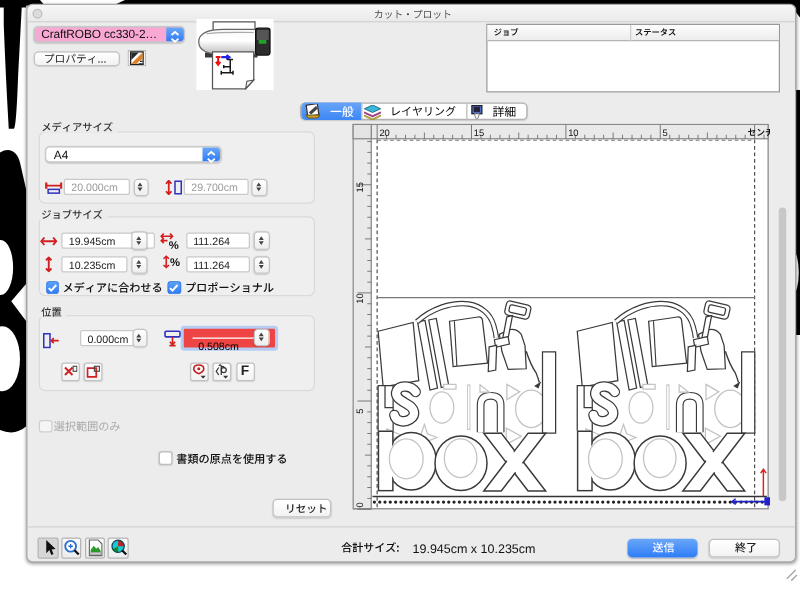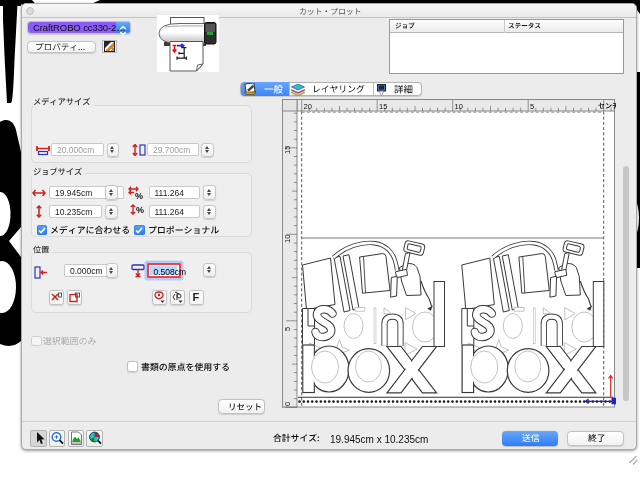--- a/index.html
+++ b/index.html
@@ -37,21 +37,21 @@
  border-radius:5px;box-shadow:0 1px 3px rgba(0,0,0,.4);border:1px solid #a9a9a9">
 <div class="abs" style="left:0;top:0;width:614px;height:13.5px;
  background:linear-gradient(#f7f7f7,#eaeaea);border-bottom:1px solid #c4c4c4;border-radius:5px 5px 0 0"></div>
 <div class="abs" style="left:3.5px;top:3px;width:8px;height:8px;border-radius:50%;
  background:#dcdcdc;border:1px solid #bdbdbd"></div>
 <div style="position:absolute;left:275.5px;top:3.2px">
       <svg width="64" height="9" viewBox="-1 -7.3 64 9" style="display:block">
         <path d="M4.0 -6.2Q4.0 -6.1 4.0 -5.9Q4.0 -5.7 4.0 -5.6Q3.9 -4.4 3.8 -3.5Q3.6 -2.6 3.3 -1.9Q2.9 -1.2 2.5 -0.7Q2.0 -0.2 1.4 0.2L0.9 -0.3Q1.1 -0.4 1.3 -0.5Q1.5 -0.7 1.7 -0.8Q2.0 -1.2 2.3 -1.6Q2.6 -2.0 2.9 -2.6Q3.1 -3.2 3.2 -3.9Q3.3 -4.6 3.3 -5.6Q3.3 -5.7 3.3 -5.8Q3.3 -5.9 3.3 -6.0Q3.3 -6.1 3.3 -6.2ZM6.8 -4.6Q6.7 -4.5 6.7 -4.4Q6.7 -4.3 6.7 -4.2Q6.7 -4.0 6.7 -3.6Q6.7 -3.2 6.6 -2.7Q6.6 -2.3 6.5 -1.8Q6.5 -1.4 6.4 -1.0Q6.3 -0.6 6.2 -0.4Q6.1 -0.1 5.9 -0.0Q5.7 0.1 5.4 0.1Q5.1 0.1 4.8 0.1Q4.4 0.1 4.1 0.1L4.0 -0.6Q4.4 -0.6 4.7 -0.5Q5.0 -0.5 5.2 -0.5Q5.4 -0.5 5.5 -0.6Q5.6 -0.6 5.7 -0.8Q5.8 -1.0 5.8 -1.3Q5.9 -1.6 5.9 -2.0Q6.0 -2.4 6.0 -2.8Q6.1 -3.2 6.1 -3.5Q6.1 -3.9 6.1 -4.2H1.9Q1.7 -4.2 1.4 -4.2Q1.2 -4.2 1.0 -4.1V-4.8Q1.2 -4.8 1.4 -4.8Q1.7 -4.8 1.9 -4.8H5.8Q6.0 -4.8 6.1 -4.8Q6.2 -4.8 6.3 -4.8Z M11.6 -4.5Q11.7 -4.4 11.8 -4.2Q11.8 -4.0 11.9 -3.7Q12.0 -3.4 12.1 -3.2Q12.2 -3.0 12.2 -2.8L11.7 -2.6Q11.6 -2.8 11.5 -3.0Q11.5 -3.2 11.4 -3.5Q11.3 -3.8 11.2 -4.0Q11.1 -4.2 11.0 -4.4ZM14.5 -4.1Q14.4 -4.0 14.4 -3.9Q14.4 -3.8 14.4 -3.7Q14.2 -3.1 13.9 -2.4Q13.7 -1.8 13.2 -1.3Q12.7 -0.6 12.0 -0.1Q11.3 0.3 10.7 0.6L10.1 0.1Q10.6 -0.1 11.1 -0.3Q11.5 -0.6 12.0 -0.9Q12.4 -1.2 12.7 -1.6Q13.0 -2.0 13.2 -2.4Q13.4 -2.8 13.6 -3.3Q13.7 -3.8 13.8 -4.3ZM9.8 -4.2Q9.8 -4.0 9.9 -3.8Q10.0 -3.6 10.1 -3.3Q10.3 -3.0 10.3 -2.8Q10.4 -2.5 10.5 -2.4L9.9 -2.1Q9.9 -2.3 9.8 -2.6Q9.7 -2.8 9.6 -3.1Q9.5 -3.4 9.4 -3.6Q9.3 -3.8 9.2 -3.9Z M18.3 -0.7Q18.3 -0.8 18.3 -1.1Q18.3 -1.5 18.3 -1.9Q18.3 -2.4 18.3 -2.9Q18.3 -3.4 18.3 -3.9Q18.3 -4.4 18.3 -4.8Q18.3 -5.1 18.3 -5.3Q18.3 -5.5 18.2 -5.7Q18.2 -5.9 18.2 -6.1H19.0Q19.0 -5.9 18.9 -5.7Q18.9 -5.5 18.9 -5.3Q18.9 -5.0 18.9 -4.6Q18.9 -4.1 18.9 -3.6Q18.9 -3.2 18.9 -2.7Q18.9 -2.2 18.9 -1.8Q18.9 -1.4 18.9 -1.1Q18.9 -0.8 18.9 -0.7Q18.9 -0.6 18.9 -0.4Q18.9 -0.2 18.9 -0.1Q19.0 0.1 19.0 0.2H18.2Q18.2 0.0 18.2 -0.2Q18.3 -0.5 18.3 -0.7ZM18.8 -4.0Q19.2 -3.9 19.6 -3.8Q20.1 -3.6 20.6 -3.4Q21.1 -3.2 21.5 -3.1Q22.0 -2.9 22.3 -2.7L22.0 -2.0Q21.7 -2.2 21.3 -2.4Q20.8 -2.6 20.4 -2.8Q19.9 -3.0 19.5 -3.1Q19.1 -3.2 18.8 -3.3Z M27.3 -3.8Q27.6 -3.8 27.8 -3.7Q28.0 -3.6 28.1 -3.4Q28.2 -3.2 28.2 -3.0Q28.2 -2.8 28.1 -2.6Q28.0 -2.4 27.8 -2.3Q27.6 -2.2 27.3 -2.2Q27.1 -2.2 26.9 -2.3Q26.7 -2.4 26.6 -2.6Q26.5 -2.8 26.5 -3.0Q26.5 -3.2 26.6 -3.4Q26.7 -3.6 26.9 -3.7Q27.1 -3.8 27.3 -3.8Z M37.6 -5.7Q37.6 -5.5 37.7 -5.3Q37.9 -5.2 38.1 -5.2Q38.3 -5.2 38.5 -5.3Q38.6 -5.5 38.6 -5.7Q38.6 -5.9 38.5 -6.0Q38.3 -6.2 38.1 -6.2Q37.9 -6.2 37.7 -6.0Q37.6 -5.9 37.6 -5.7ZM37.2 -5.7Q37.2 -5.9 37.3 -6.1Q37.4 -6.3 37.6 -6.4Q37.8 -6.6 38.1 -6.6Q38.3 -6.6 38.5 -6.4Q38.7 -6.3 38.9 -6.1Q39.0 -5.9 39.0 -5.7Q39.0 -5.4 38.9 -5.2Q38.7 -5.0 38.5 -4.9Q38.3 -4.8 38.1 -4.8Q37.8 -4.8 37.6 -4.9Q37.4 -5.0 37.3 -5.2Q37.2 -5.4 37.2 -5.7ZM37.9 -5.1Q37.8 -5.1 37.8 -5.0Q37.8 -4.9 37.8 -4.7Q37.7 -4.4 37.6 -4.1Q37.5 -3.7 37.4 -3.3Q37.2 -2.9 37.0 -2.5Q36.8 -2.1 36.6 -1.8Q36.2 -1.4 35.8 -1.0Q35.3 -0.6 34.8 -0.3Q34.2 0.0 33.5 0.3L32.9 -0.3Q33.7 -0.5 34.3 -0.8Q34.8 -1.1 35.3 -1.4Q35.7 -1.8 36.0 -2.2Q36.3 -2.6 36.5 -3.0Q36.7 -3.5 36.9 -3.9Q37.0 -4.4 37.1 -4.8Q36.9 -4.8 36.6 -4.8Q36.3 -4.8 35.9 -4.8Q35.5 -4.8 35.0 -4.8Q34.6 -4.8 34.2 -4.8Q33.7 -4.8 33.4 -4.8Q33.1 -4.8 33.0 -4.8Q32.8 -4.8 32.6 -4.8Q32.4 -4.8 32.2 -4.8V-5.5Q32.3 -5.5 32.5 -5.4Q32.6 -5.4 32.7 -5.4Q32.9 -5.4 33.0 -5.4Q33.1 -5.4 33.4 -5.4Q33.6 -5.4 33.9 -5.4Q34.3 -5.4 34.7 -5.4Q35.0 -5.4 35.4 -5.4Q35.8 -5.4 36.1 -5.4Q36.4 -5.4 36.7 -5.4Q36.9 -5.4 37.0 -5.4Q37.1 -5.4 37.2 -5.4Q37.3 -5.4 37.4 -5.5Z M40.2 -5.4Q40.4 -5.4 40.6 -5.4Q40.7 -5.4 40.9 -5.4Q40.9 -5.4 41.2 -5.4Q41.5 -5.4 41.8 -5.4Q42.2 -5.4 42.6 -5.4Q43.0 -5.4 43.4 -5.4Q43.8 -5.4 44.2 -5.4Q44.5 -5.4 44.8 -5.4Q45.0 -5.4 45.1 -5.4Q45.2 -5.4 45.4 -5.4Q45.6 -5.4 45.8 -5.4Q45.8 -5.3 45.8 -5.1Q45.8 -4.9 45.8 -4.8Q45.8 -4.7 45.8 -4.5Q45.8 -4.3 45.8 -3.9Q45.8 -3.6 45.8 -3.2Q45.8 -2.8 45.8 -2.4Q45.8 -2.1 45.8 -1.7Q45.8 -1.4 45.8 -1.2Q45.8 -1.0 45.8 -0.9Q45.8 -0.8 45.8 -0.7Q45.8 -0.5 45.8 -0.4Q45.8 -0.2 45.8 -0.1Q45.8 0.0 45.8 0.1H45.1Q45.1 0.0 45.1 -0.1Q45.1 -0.3 45.1 -0.5Q45.1 -0.7 45.1 -0.8Q45.1 -0.9 45.1 -1.1Q45.1 -1.4 45.1 -1.7Q45.1 -2.1 45.1 -2.5Q45.1 -2.9 45.1 -3.3Q45.1 -3.7 45.1 -4.0Q45.1 -4.4 45.1 -4.6Q45.1 -4.8 45.1 -4.8H40.8Q40.8 -4.8 40.8 -4.6Q40.8 -4.4 40.8 -4.1Q40.8 -3.7 40.8 -3.3Q40.8 -2.9 40.8 -2.5Q40.8 -2.1 40.8 -1.7Q40.8 -1.4 40.8 -1.1Q40.8 -0.9 40.8 -0.8Q40.8 -0.7 40.8 -0.6Q40.8 -0.5 40.8 -0.3Q40.8 -0.2 40.8 -0.1Q40.8 0.0 40.8 0.1H40.1Q40.1 0.0 40.2 -0.1Q40.2 -0.2 40.2 -0.4Q40.2 -0.5 40.2 -0.7Q40.2 -0.8 40.2 -0.9Q40.2 -1.0 40.2 -1.2Q40.2 -1.4 40.2 -1.8Q40.2 -2.1 40.2 -2.5Q40.2 -2.9 40.2 -3.2Q40.2 -3.6 40.2 -4.0Q40.2 -4.3 40.2 -4.5Q40.2 -4.7 40.2 -4.8Q40.2 -4.9 40.2 -5.1Q40.2 -5.3 40.2 -5.4ZM45.4 -1.0V-0.4H40.5V-1.0Z M50.6 -4.5Q50.7 -4.4 50.8 -4.2Q50.8 -4.0 50.9 -3.7Q51.0 -3.4 51.1 -3.2Q51.2 -3.0 51.2 -2.8L50.7 -2.6Q50.6 -2.8 50.5 -3.0Q50.5 -3.2 50.4 -3.5Q50.3 -3.8 50.2 -4.0Q50.1 -4.2 50.0 -4.4ZM53.5 -4.1Q53.4 -4.0 53.4 -3.9Q53.4 -3.8 53.4 -3.7Q53.2 -3.1 52.9 -2.4Q52.7 -1.8 52.2 -1.3Q51.7 -0.6 51.0 -0.1Q50.3 0.3 49.7 0.6L49.1 0.1Q49.6 -0.1 50.1 -0.3Q50.5 -0.6 51.0 -0.9Q51.4 -1.2 51.7 -1.6Q52.0 -2.0 52.2 -2.4Q52.4 -2.8 52.6 -3.3Q52.7 -3.8 52.8 -4.3ZM48.8 -4.2Q48.8 -4.0 48.9 -3.8Q49.0 -3.6 49.1 -3.3Q49.3 -3.0 49.3 -2.8Q49.4 -2.5 49.5 -2.4L48.9 -2.1Q48.9 -2.3 48.8 -2.6Q48.7 -2.8 48.6 -3.1Q48.5 -3.4 48.4 -3.6Q48.3 -3.8 48.2 -3.9Z M57.3 -0.7Q57.3 -0.8 57.3 -1.1Q57.3 -1.5 57.3 -1.9Q57.3 -2.4 57.3 -2.9Q57.3 -3.4 57.3 -3.9Q57.3 -4.4 57.3 -4.8Q57.3 -5.1 57.3 -5.3Q57.3 -5.5 57.2 -5.7Q57.2 -5.9 57.2 -6.1H58.0Q58.0 -5.9 57.9 -5.7Q57.9 -5.5 57.9 -5.3Q57.9 -5.0 57.9 -4.6Q57.9 -4.1 57.9 -3.6Q57.9 -3.2 57.9 -2.7Q57.9 -2.2 57.9 -1.8Q57.9 -1.4 57.9 -1.1Q57.9 -0.8 57.9 -0.7Q57.9 -0.6 57.9 -0.4Q57.9 -0.2 57.9 -0.1Q58.0 0.1 58.0 0.2H57.2Q57.2 0.0 57.2 -0.2Q57.3 -0.5 57.3 -0.7ZM57.8 -4.0Q58.2 -3.9 58.6 -3.8Q59.1 -3.6 59.6 -3.4Q60.1 -3.2 60.5 -3.1Q61.0 -2.9 61.3 -2.7L61.0 -2.0Q60.7 -2.2 60.3 -2.4Q59.8 -2.6 59.4 -2.8Q58.9 -3.0 58.5 -3.1Q58.1 -3.2 57.8 -3.3Z" fill="#4a4a4a"></path>
       </svg>
     </div>
-<div class="abs" style="left:5px;top:16.5px;width:104px;height:13px;background:#8b5cf6;
+<div class="abs" style="left:5px;top:16.5px;width:121px;height:13px;background:#f9a8d4;
  border:1px solid #c6c6c6;border-radius:4px;box-shadow:0 0.5px 1px rgba(0,0,0,.15)">
 <div class="abs" style="right:0;top:0;width:14px;height:11px;border-radius:0 3px 3px 0;
  background:linear-gradient(#6aa7f8,#2f7cf6)">
 <svg width="14" height="11">
           <path d="M4.2,4 L7,1.6 L9.8,4 M4.2,7 L7,9.4 L9.8,7" stroke="#fff" stroke-width="1.4" fill="none"></path>
         </svg>
 </div>
 <div class="abs" style="left:5px;top:0.5px;font-size:9.5px;color:#111;letter-spacing:-0.1px">CraftROBO cc330-2…</div>
 </div>
 <div class="btn" style="left:5px;top:37px;width:69px;height:11.5px"></div>
@@ -153,20 +153,30 @@
 <div class="abs" style="left:9.5px;top:162.5px;background:#ececec;padding:0 3px 0 0.5px">
       <svg width="51" height="9" viewBox="-1 -7.6 51 9" style="display:block">
         <path d="M5.9 -6.2Q6.0 -6.0 6.2 -5.8Q6.3 -5.6 6.4 -5.4Q6.6 -5.1 6.7 -4.9L6.1 -4.7Q6.0 -4.9 5.9 -5.1Q5.8 -5.3 5.6 -5.6Q5.5 -5.8 5.4 -6.0ZM7.0 -6.6Q7.1 -6.4 7.3 -6.2Q7.4 -6.0 7.6 -5.8Q7.7 -5.5 7.8 -5.3L7.2 -5.1Q7.1 -5.3 7.0 -5.5Q6.9 -5.8 6.7 -6.0Q6.6 -6.2 6.5 -6.4ZM2.4 -6.3Q2.6 -6.2 2.8 -6.1Q3.1 -5.9 3.3 -5.7Q3.6 -5.6 3.8 -5.4Q4.1 -5.3 4.2 -5.2L3.7 -4.5Q3.6 -4.6 3.3 -4.7Q3.1 -4.9 2.9 -5.1Q2.6 -5.2 2.4 -5.4Q2.1 -5.5 1.9 -5.6ZM1.0 -0.5Q1.5 -0.6 2.0 -0.7Q2.4 -0.8 2.9 -1.0Q3.4 -1.2 3.8 -1.4Q4.5 -1.8 5.1 -2.3Q5.7 -2.8 6.1 -3.3Q6.6 -3.9 6.9 -4.5L7.4 -3.6Q6.9 -2.8 6.1 -2.0Q5.2 -1.2 4.2 -0.7Q3.8 -0.4 3.3 -0.2Q2.8 -0.0 2.4 0.1Q1.9 0.3 1.5 0.4ZM1.1 -4.5Q1.3 -4.4 1.6 -4.2Q1.8 -4.1 2.1 -3.9Q2.4 -3.7 2.6 -3.6Q2.8 -3.5 3.0 -3.4L2.5 -2.6Q2.3 -2.7 2.1 -2.9Q1.9 -3.0 1.6 -3.2Q1.4 -3.4 1.1 -3.5Q0.9 -3.7 0.7 -3.8Z M10.0 -4.6Q10.1 -4.6 10.3 -4.5Q10.4 -4.5 10.6 -4.5Q10.8 -4.5 10.9 -4.5Q11.1 -4.5 11.4 -4.5Q11.7 -4.5 12.1 -4.5Q12.4 -4.5 12.8 -4.5Q13.2 -4.5 13.5 -4.5Q13.8 -4.5 14.0 -4.5Q14.2 -4.5 14.4 -4.5Q14.5 -4.5 14.6 -4.5Q14.6 -4.5 14.6 -4.3Q14.6 -4.2 14.6 -4.1Q14.6 -4.0 14.6 -3.7Q14.6 -3.4 14.6 -3.0Q14.6 -2.6 14.6 -2.2Q14.6 -1.7 14.6 -1.3Q14.6 -0.8 14.6 -0.5Q14.6 -0.1 14.6 0.0Q14.6 0.1 14.6 0.3Q14.6 0.4 14.6 0.5H13.8Q13.8 0.4 13.8 0.3Q13.8 0.1 13.8 0.0Q13.8 -0.2 13.8 -0.6Q13.8 -0.9 13.8 -1.3Q13.8 -1.7 13.8 -2.1Q13.8 -2.5 13.8 -2.9Q13.8 -3.2 13.8 -3.5Q13.8 -3.7 13.8 -3.8Q13.7 -3.8 13.5 -3.8Q13.3 -3.8 13.0 -3.8Q12.8 -3.8 12.4 -3.8Q12.1 -3.8 11.8 -3.8Q11.5 -3.8 11.3 -3.8Q11.0 -3.8 10.9 -3.8Q10.8 -3.8 10.6 -3.8Q10.4 -3.8 10.2 -3.8Q10.1 -3.8 10.0 -3.8ZM10.2 -2.6Q10.3 -2.6 10.5 -2.6Q10.8 -2.6 11.0 -2.6Q11.1 -2.6 11.3 -2.6Q11.6 -2.6 12.0 -2.6Q12.3 -2.6 12.7 -2.6Q13.0 -2.6 13.4 -2.6Q13.7 -2.6 13.9 -2.6Q14.1 -2.6 14.2 -2.6V-1.9Q14.1 -1.9 13.9 -1.9Q13.7 -1.9 13.4 -1.9Q13.0 -1.9 12.7 -1.9Q12.3 -1.9 12.0 -1.9Q11.6 -1.9 11.4 -1.9Q11.1 -1.9 11.0 -1.9Q10.8 -1.9 10.5 -1.9Q10.3 -1.9 10.2 -1.8ZM9.9 -0.6Q10.0 -0.6 10.2 -0.6Q10.4 -0.6 10.6 -0.6Q10.7 -0.6 11.0 -0.6Q11.3 -0.6 11.7 -0.6Q12.0 -0.6 12.4 -0.6Q12.8 -0.6 13.2 -0.6Q13.6 -0.6 13.8 -0.6Q14.1 -0.6 14.2 -0.6V0.2Q14.1 0.2 13.8 0.2Q13.6 0.2 13.2 0.2Q12.8 0.2 12.4 0.2Q12.0 0.2 11.6 0.2Q11.3 0.2 11.0 0.2Q10.7 0.2 10.6 0.2Q10.4 0.2 10.2 0.2Q10.0 0.2 9.9 0.2Z M22.6 -6.9Q22.7 -6.7 22.8 -6.5Q23.0 -6.3 23.1 -6.1Q23.2 -5.9 23.3 -5.8L22.7 -5.5Q22.6 -5.7 22.5 -5.9Q22.4 -6.1 22.3 -6.3Q22.2 -6.5 22.1 -6.6ZM23.7 -7.1Q23.8 -6.9 23.9 -6.7Q24.1 -6.5 24.2 -6.3Q24.3 -6.1 24.4 -6.0L23.8 -5.7Q23.7 -6.0 23.5 -6.3Q23.3 -6.6 23.2 -6.8ZM23.4 -5.4Q23.3 -5.3 23.3 -5.1Q23.3 -5.0 23.2 -4.9Q23.2 -4.6 23.1 -4.2Q23.0 -3.8 22.8 -3.4Q22.7 -3.0 22.5 -2.6Q22.3 -2.2 22.0 -1.9Q21.6 -1.4 21.2 -1.0Q20.7 -0.5 20.1 -0.2Q19.5 0.1 18.8 0.4L18.1 -0.4Q18.9 -0.6 19.5 -0.9Q20.0 -1.2 20.5 -1.6Q20.9 -1.9 21.3 -2.4Q21.5 -2.7 21.8 -3.2Q22.0 -3.6 22.1 -4.1Q22.2 -4.5 22.3 -4.9Q22.2 -4.9 21.9 -4.9Q21.6 -4.9 21.1 -4.9Q20.7 -4.9 20.3 -4.9Q19.8 -4.9 19.4 -4.9Q19.0 -4.9 18.7 -4.9Q18.4 -4.9 18.3 -4.9Q18.0 -4.9 17.8 -4.9Q17.5 -4.9 17.4 -4.9V-5.8Q17.5 -5.8 17.6 -5.7Q17.8 -5.7 18.0 -5.7Q18.1 -5.7 18.3 -5.7Q18.4 -5.7 18.6 -5.7Q18.9 -5.7 19.2 -5.7Q19.5 -5.7 19.9 -5.7Q20.3 -5.7 20.7 -5.7Q21.0 -5.7 21.4 -5.7Q21.7 -5.7 21.9 -5.7Q22.1 -5.7 22.2 -5.7Q22.3 -5.7 22.5 -5.7Q22.6 -5.7 22.8 -5.8Z M30.6 -3.7Q30.6 -2.9 30.5 -2.3Q30.4 -1.7 30.1 -1.2Q29.9 -0.7 29.4 -0.3Q28.9 0.1 28.2 0.4L27.5 -0.2Q28.1 -0.4 28.5 -0.7Q28.9 -0.9 29.2 -1.3Q29.5 -1.7 29.6 -2.3Q29.8 -2.8 29.8 -3.7V-5.7Q29.8 -6.0 29.8 -6.2Q29.7 -6.4 29.7 -6.4H30.7Q30.6 -6.4 30.6 -6.2Q30.6 -6.0 30.6 -5.7ZM27.6 -6.4Q27.6 -6.3 27.6 -6.1Q27.6 -6.0 27.6 -5.7V-2.8Q27.6 -2.6 27.6 -2.4Q27.6 -2.3 27.6 -2.1Q27.6 -2.0 27.6 -2.0H26.7Q26.7 -2.0 26.7 -2.1Q26.8 -2.3 26.8 -2.4Q26.8 -2.6 26.8 -2.8V-5.7Q26.8 -5.9 26.8 -6.1Q26.7 -6.2 26.7 -6.4ZM25.1 -4.8Q25.2 -4.8 25.3 -4.8Q25.4 -4.8 25.6 -4.8Q25.8 -4.8 26.0 -4.8H31.4Q31.7 -4.8 31.9 -4.8Q32.1 -4.8 32.2 -4.8V-4.0Q32.1 -4.0 31.9 -4.0Q31.7 -4.0 31.4 -4.0H26.0Q25.8 -4.0 25.6 -4.0Q25.4 -4.0 25.3 -4.0Q25.2 -4.0 25.1 -4.0Z M33.4 -3.1Q34.5 -3.3 35.4 -3.7Q36.3 -4.1 37.0 -4.6Q37.4 -4.8 37.8 -5.2Q38.3 -5.5 38.6 -5.8Q39.0 -6.2 39.3 -6.5L40.0 -5.9Q39.6 -5.5 39.2 -5.1Q38.8 -4.8 38.3 -4.4Q37.8 -4.1 37.4 -3.8Q36.9 -3.5 36.3 -3.2Q35.8 -3.0 35.1 -2.7Q34.5 -2.5 33.8 -2.2ZM36.9 -4.1 37.8 -4.4V-0.7Q37.8 -0.5 37.8 -0.3Q37.8 -0.1 37.8 0.0Q37.8 0.2 37.8 0.3H36.8Q36.8 0.2 36.8 0.0Q36.8 -0.1 36.8 -0.3Q36.9 -0.5 36.9 -0.7Z M47.2 -6.7Q47.4 -6.6 47.5 -6.4Q47.6 -6.2 47.7 -6.0Q47.8 -5.8 47.9 -5.6L47.4 -5.4Q47.2 -5.6 47.1 -6.0Q46.9 -6.3 46.7 -6.5ZM48.2 -7.0Q48.3 -6.9 48.5 -6.7Q48.6 -6.5 48.7 -6.3Q48.8 -6.1 48.9 -5.9L48.4 -5.7Q48.2 -5.9 48.1 -6.3Q47.9 -6.6 47.7 -6.8ZM47.5 -5.3Q47.5 -5.3 47.4 -5.2Q47.3 -5.0 47.3 -4.9Q47.1 -4.5 46.9 -4.0Q46.6 -3.6 46.3 -3.1Q46.0 -2.6 45.6 -2.2Q45.2 -1.7 44.6 -1.2Q44.1 -0.7 43.5 -0.3Q42.9 0.1 42.2 0.4L41.6 -0.3Q42.2 -0.5 42.8 -0.9Q43.5 -1.3 44.0 -1.8Q44.5 -2.2 44.9 -2.7Q45.2 -3.0 45.5 -3.4Q45.7 -3.7 45.9 -4.1Q46.1 -4.5 46.2 -4.8Q46.2 -4.8 45.9 -4.8Q45.7 -4.8 45.4 -4.8Q45.1 -4.8 44.7 -4.8Q44.4 -4.8 44.1 -4.8Q43.8 -4.8 43.5 -4.8Q43.3 -4.8 43.2 -4.8Q43.1 -4.8 42.9 -4.8Q42.7 -4.8 42.6 -4.8Q42.4 -4.8 42.3 -4.8V-5.7Q42.4 -5.7 42.6 -5.7Q42.7 -5.7 42.9 -5.7Q43.1 -5.7 43.2 -5.7Q43.3 -5.7 43.6 -5.7Q43.8 -5.7 44.1 -5.7Q44.4 -5.7 44.8 -5.7Q45.1 -5.7 45.4 -5.7Q45.7 -5.7 46.0 -5.7Q46.2 -5.7 46.3 -5.7Q46.5 -5.7 46.7 -5.7Q46.9 -5.7 47.0 -5.7ZM45.7 -2.7Q46.1 -2.5 46.4 -2.1Q46.8 -1.8 47.1 -1.5Q47.5 -1.1 47.8 -0.8Q48.1 -0.4 48.3 -0.2L47.6 0.5Q47.3 0.0 46.9 -0.4Q46.5 -0.9 46.0 -1.3Q45.6 -1.8 45.1 -2.2Z" fill="#333"></path>
       </svg>
     </div>
 <div class="abs" style="left:9.5px;top:240.5px;background:#ececec;padding:0 3px 0 0.5px">
       <svg width="18" height="9" viewBox="-1 -7.6 18 9" style="display:block">
         <path d="M4.8 -6.8H5.6V-4.9H4.8ZM2.8 -5.4H7.8V-4.6H2.8ZM3.4 -4.0 4.1 -4.2Q4.2 -3.6 4.4 -3.0Q4.5 -2.4 4.6 -1.9Q4.7 -1.3 4.7 -0.9L3.9 -0.7Q3.9 -1.2 3.8 -1.7Q3.8 -2.3 3.6 -2.9Q3.5 -3.5 3.4 -4.0ZM6.3 -4.2 7.1 -4.1Q7.0 -3.6 6.9 -3.1Q6.7 -2.5 6.6 -2.0Q6.4 -1.5 6.3 -1.0Q6.1 -0.5 6.0 -0.2L5.3 -0.3Q5.5 -0.7 5.6 -1.2Q5.7 -1.7 5.9 -2.2Q6.0 -2.7 6.1 -3.2Q6.2 -3.8 6.3 -4.2ZM2.6 -0.4H7.9V0.3H2.6ZM2.2 -6.9 2.9 -6.7Q2.6 -6.0 2.3 -5.3Q1.9 -4.6 1.5 -4.0Q1.0 -3.4 0.6 -3.0Q0.5 -3.1 0.4 -3.2Q0.4 -3.4 0.3 -3.5Q0.2 -3.7 0.1 -3.8Q0.5 -4.1 0.9 -4.6Q1.3 -5.1 1.6 -5.7Q2.0 -6.3 2.2 -6.9ZM1.4 -4.7 2.1 -5.5 2.1 -5.4V0.7H1.4Z M13.6 -6.1V-5.4H14.8V-6.1ZM11.7 -6.1V-5.4H12.9V-6.1ZM9.8 -6.1V-5.4H11.0V-6.1ZM9.1 -6.6H15.5V-4.9H9.1ZM8.7 -4.5H15.9V-3.9H8.7ZM9.5 -0.2H16.1V0.4H9.5ZM9.2 -3.4H10.0V0.7H9.2ZM11.4 -2.3V-1.9H14.5V-2.3ZM11.4 -1.5V-1.1H14.5V-1.5ZM11.4 -3.1V-2.7H14.5V-3.1ZM10.7 -3.5H15.2V-0.6H10.7ZM12.0 -5.0 12.8 -5.0Q12.7 -4.5 12.7 -4.1Q12.6 -3.6 12.5 -3.3H11.8Q11.8 -3.6 11.9 -4.1Q12.0 -4.6 12.0 -5.0Z" fill="#333"></path>
       </svg>
     </div>
+<div class="abs" style="left:14px;top:113px;width:141px;height:13px;background:#fff;
+ border:1px solid #c6c6c6;border-radius:4px;box-shadow:0 0.5px 1px rgba(0,0,0,.15)">
+<div class="abs" style="right:0;top:0;width:14px;height:11px;border-radius:0 3px 3px 0;
+ background:linear-gradient(#6aa7f8,#2f7cf6)">
+<svg width="14" height="11">
+          <path d="M4.2,4 L7,1.6 L9.8,4 M4.2,7 L7,9.4 L9.8,7" stroke="#fff" stroke-width="1.4" fill="none"></path>
+        </svg>
+</div>
+<div class="abs" style="left:6px;top:0.5px;font-size:9.5px;color:#111">A4</div>
+</div>
 <svg class="abs" style="left:14px;top:139.5px" width="14" height="12">
 <path d="M1,2 L1,7 M13,2 L13,7" stroke="#d02020" stroke-width="1.8"></path>
 <path d="M1,4.5 L13,4.5" stroke="#d02020" stroke-width="1.4"></path>
 <rect x="2.5" y="7.5" width="9" height="3" fill="none" stroke="#3030c0" stroke-width="1.2"></rect>
 </svg>
 <div class="field" style="left:29px;top:139px;width:52.5px;height:13px;color:#9b9b9b">20.000cm</div>
 <div class="stepper" style="left:84.5px;top:138.5px"></div>
 <svg class="abs" style="left:110px;top:139.5px" width="14" height="12">
 <path d="M3,0.5 L3,11.5 M0.8,3 L3,0.5 L5.2,3 M0.8,9 L3,11.5 L5.2,9" stroke="#d02020" stroke-width="1.4" fill="none"></path>
 <rect x="8" y="1" width="5" height="10" fill="none" stroke="#3030c0" stroke-width="1.2"></rect>
@@ -218,22 +228,22 @@
 <svg class="abs" style="left:12px;top:261.5px" width="14" height="13">
 <rect x="1" y="1" width="5" height="11" fill="none" stroke="#3030c0" stroke-width="1.2"></rect>
 <path d="M13,6.5 L7,6.5 M9,4.5 L7,6.5 L9,8.5" stroke="#d02020" stroke-width="1.4" fill="none"></path>
 </svg>
 <div class="field" style="left:42px;top:259.5px;width:52.5px;height:13px">0.000cm</div>
 <div class="stepper" style="left:83.5px;top:259px"></div>
 <svg class="abs" style="left:109px;top:260px" width="15" height="14">
 <rect x="1" y="1" width="12" height="4.5" rx="1" fill="none" stroke="#3030c0" stroke-width="1.3"></rect>
 <path d="M7,5.5 L7,11.5 M4.9,9.4 L7,11.8 L9.1,9.4 M4.5,12.5 L9.5,12.5" stroke="#d02020" stroke-width="1.3" fill="none"></path>
 </svg>
-<div class="abs" style="left:124.5px;top:258.5px;width:34px;height:15.5px;background:#fff;
- border:2px solid #ef4444;border-radius:1px;box-shadow:0 0 0 2.5px rgba(125,170,245,.5)">
+<div class="abs" style="left:124.5px;top:258.5px;width:73px;height:15.5px;background:#fff;
+ border:7px solid #ef4444;border-radius:1px;box-shadow:0 0 0 2.5px rgba(125,170,245,.5)">
 <div class="abs" style="left:1.5px;top:1.5px;right:1.5px;bottom:1.5px;background:#b8d7fb"></div>
 <div class="abs" style="left:5px;top:2px;font-size:8.5px;line-height:11px">0.508cm</div>
 </div>
 <div class="stepper" style="left:181px;top:258.5px"></div>
 <div class="btn" style="left:26.5px;top:285.5px;width:15px;height:15px;border-radius:2.5px"></div>
 <svg class="abs" style="left:28.5px;top:287.5px" width="11" height="11">
 <path d="M1,2 L7,8 M7,2 L1,8" stroke="#d02020" stroke-width="1.6"></path>
 <rect x="7.5" y="1" width="3" height="4" fill="none" stroke="#444" stroke-width="0.9"></rect>
 </svg>
 <div class="btn" style="left:45px;top:285.5px;width:15px;height:15px;border-radius:2.5px"></div>

